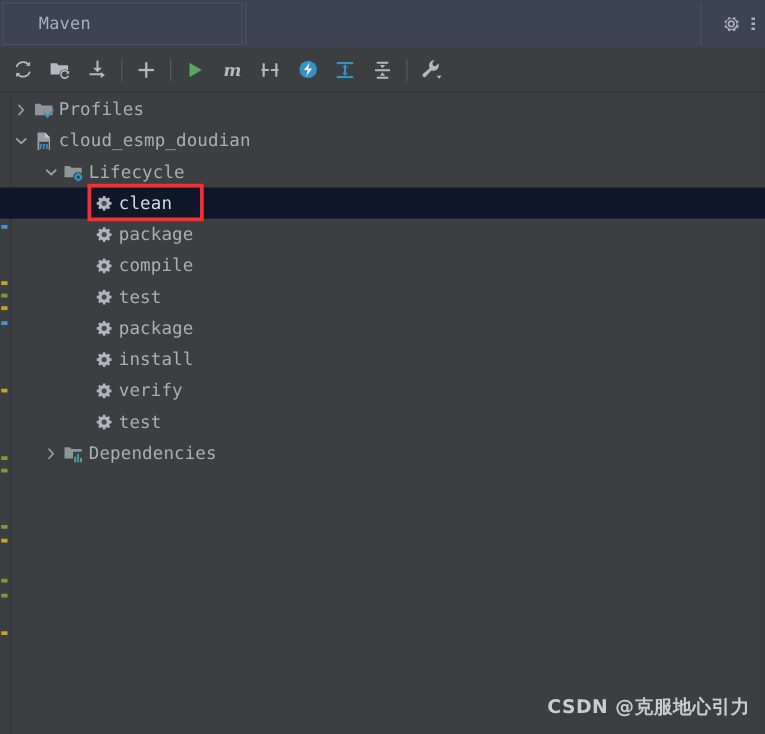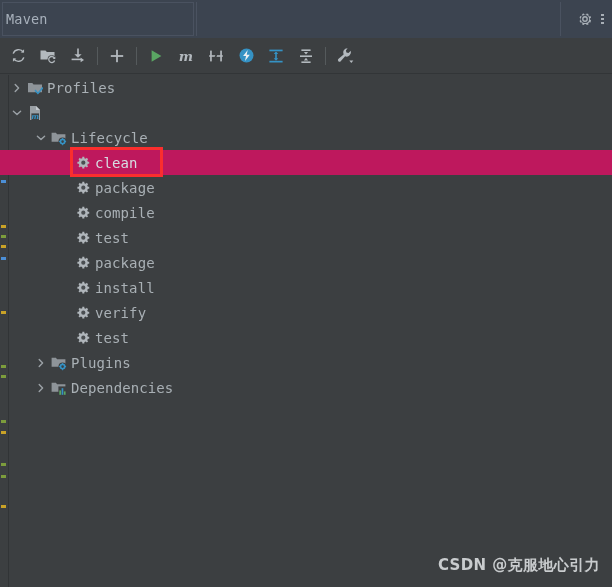--- a/index.html
+++ b/index.html
@@ -30,21 +30,21 @@
     box-sizing: border-box;
   }
   .tw-tab {
     position: absolute;
     left: 2px; top: 2px;
     width: 192px; height: 34px;
     box-sizing: border-box;
     border: 1px solid #4a5260;
     display: flex;
     align-items: center;
-    padding-left: 3px;
+    padding-left: 28px;
   }
   .tw-tab-label {
     font-family: "DejaVu Sans Mono", "Liberation Mono", monospace;
     font-size: 13.5px;
     color: #a7b0bb;
     letter-spacing: 0.2px;
   }
   .tw-header-sep {
     position: absolute;
     top: 2px;
@@ -345,39 +345,40 @@
           </svg>
         </div>
         <span class="node-icon">
     <svg width="16" height="16" viewBox="0 0 16 16" aria-hidden="true">
       <path d="M3 1h6l4 4v10H3z" fill="#9aa0a5"></path>
       <path d="M9 1l4 4H9z" fill="#c3c9ce"></path>
       <rect x="4.4" y="8.4" width="7.6" height="6.6" fill="#3c3f41"></rect>
       <text x="8.2" y="14.2" font-family="'DejaVu Serif','Liberation Serif',serif" font-style="italic" font-weight="bold" font-size="7.4" fill="#3592c4" text-anchor="middle">m</text>
     </svg>
         </span>
+        <span class="node-label">cloud_esmp_doudian</span>
       </div>
       <div class="row">
         <div style="width: 32px; flex: 0 0 auto;"></div>
         <div class="arrow-slot">
           <svg width="10" height="10" viewBox="0 0 10 10" aria-hidden="true">
             <path d="M1.4 3.2l3.6 3.4 3.6-3.4" fill="none" stroke="#9ba1a6" stroke-width="1.4" stroke-linecap="round" stroke-linejoin="round"></path>
           </svg>
         </div>
         <span class="node-icon">
     <svg width="16" height="16" viewBox="0 0 16 16" aria-hidden="true">
       <path d="M0.6 2.8h4.3l1.2 1.4h8.3v7.6H0.6z" fill="#8e9499"></path>
       <circle cx="11.6" cy="11.6" r="4.1" fill="#3c3f41"></circle>
       <path d="M11.6 8.6a3 3 0 1 0 0 6 3 3 0 0 0 0-6zm0 4.3a1.3 1.3 0 1 1 0-2.6 1.3 1.3 0 0 1 0 2.6z" fill="#3592c4"></path>
       <path d="M11.1 7.9h1v1.4h-1zM11.1 13.9h1v1.4h-1zM8.1 11.1h1.4v1H8.1zM13.7 11.1h1.4v1h-1.4z" fill="#3592c4"></path>
     </svg>
         </span>
         <span class="node-label">Lifecycle</span>
       </div>
-      <div class="row selected" style="background: #be185d;">
+      <div class="row selected" style="background: #0f172a;">
         <div style="width: 56px; flex: 0 0 auto;"></div>
         <div class="arrow-slot"></div>
         <span class="node-icon">
     <svg width="14" height="14" viewBox="0 0 16 16" aria-hidden="true">
       <path d="M15.1 6.5h-1.6a5.6 5.6 0 0 0-.7-1.7l1.1-1.1-1.6-1.6-1.1 1.1a5.6 5.6 0 0 0-1.7-.7V0.9H7.2v1.6a5.6 5.6 0 0 0-1.7.7L4.4 2.1 2.8 3.7l1.1 1.1a5.6 5.6 0 0 0-.7 1.7H1.6v2.3h1.6a5.6 5.6 0 0 0 .7 1.7l-1.1 1.1 1.6 1.6 1.1-1.1a5.6 5.6 0 0 0 1.7.7v1.6h2.3v-1.6a5.6 5.6 0 0 0 1.7-.7l1.1 1.1 1.6-1.6-1.1-1.1a5.6 5.6 0 0 0 .7-1.7h1.6z" fill="#b0b6bb"></path>
       <circle cx="8.35" cy="7.65" r="2.4" fill="#4a4e51"></circle>
     </svg>
         </span>
         <span class="node-label">clean</span>
       </div>
@@ -461,37 +462,20 @@
       <div class="row">
         <div style="width: 32px; flex: 0 0 auto;"></div>
         <div class="arrow-slot">
           <svg width="10" height="10" viewBox="0 0 10 10" aria-hidden="true">
             <path d="M3.2 1.4l3.4 3.6-3.4 3.6" fill="none" stroke="#9ba1a6" stroke-width="1.4" stroke-linecap="round" stroke-linejoin="round"></path>
           </svg>
         </div>
         <span class="node-icon">
     <svg width="16" height="16" viewBox="0 0 16 16" aria-hidden="true">
       <path d="M0.6 2.8h4.3l1.2 1.4h8.3v7.6H0.6z" fill="#8e9499"></path>
-      <circle cx="11.6" cy="11.6" r="4.1" fill="#3c3f41"></circle>
-      <path d="M11.6 8.6a3 3 0 1 0 0 6 3 3 0 0 0 0-6zm0 4.3a1.3 1.3 0 1 1 0-2.6 1.3 1.3 0 0 1 0 2.6z" fill="#3592c4"></path>
-      <path d="M11.1 7.9h1v1.4h-1zM11.1 13.9h1v1.4h-1zM8.1 11.1h1.4v1H8.1zM13.7 11.1h1.4v1h-1.4z" fill="#3592c4"></path>
-    </svg>
-        </span>
-        <span class="node-label">Plugins</span>
-      </div>
-      <div class="row">
-        <div style="width: 32px; flex: 0 0 auto;"></div>
-        <div class="arrow-slot">
-          <svg width="10" height="10" viewBox="0 0 10 10" aria-hidden="true">
-            <path d="M3.2 1.4l3.4 3.6-3.4 3.6" fill="none" stroke="#9ba1a6" stroke-width="1.4" stroke-linecap="round" stroke-linejoin="round"></path>
-          </svg>
-        </div>
-        <span class="node-icon">
-    <svg width="16" height="16" viewBox="0 0 16 16" aria-hidden="true">
-      <path d="M0.6 2.8h4.3l1.2 1.4h8.3v7.6H0.6z" fill="#8e9499"></path>
       <rect x="7.4" y="6.4" width="8.0" height="9.0" fill="#3c3f41"></rect>
       <rect x="8.3" y="10.4" width="1.7" height="4.4" fill="#5aa663"></rect>
       <rect x="10.6" y="8.2" width="1.7" height="6.6" fill="#3592c4"></rect>
       <rect x="12.9" y="11.4" width="1.7" height="3.4" fill="#5aa663"></rect>
     </svg>
         </span>
         <span class="node-label">Dependencies</span>
       </div>
     </div>
 

